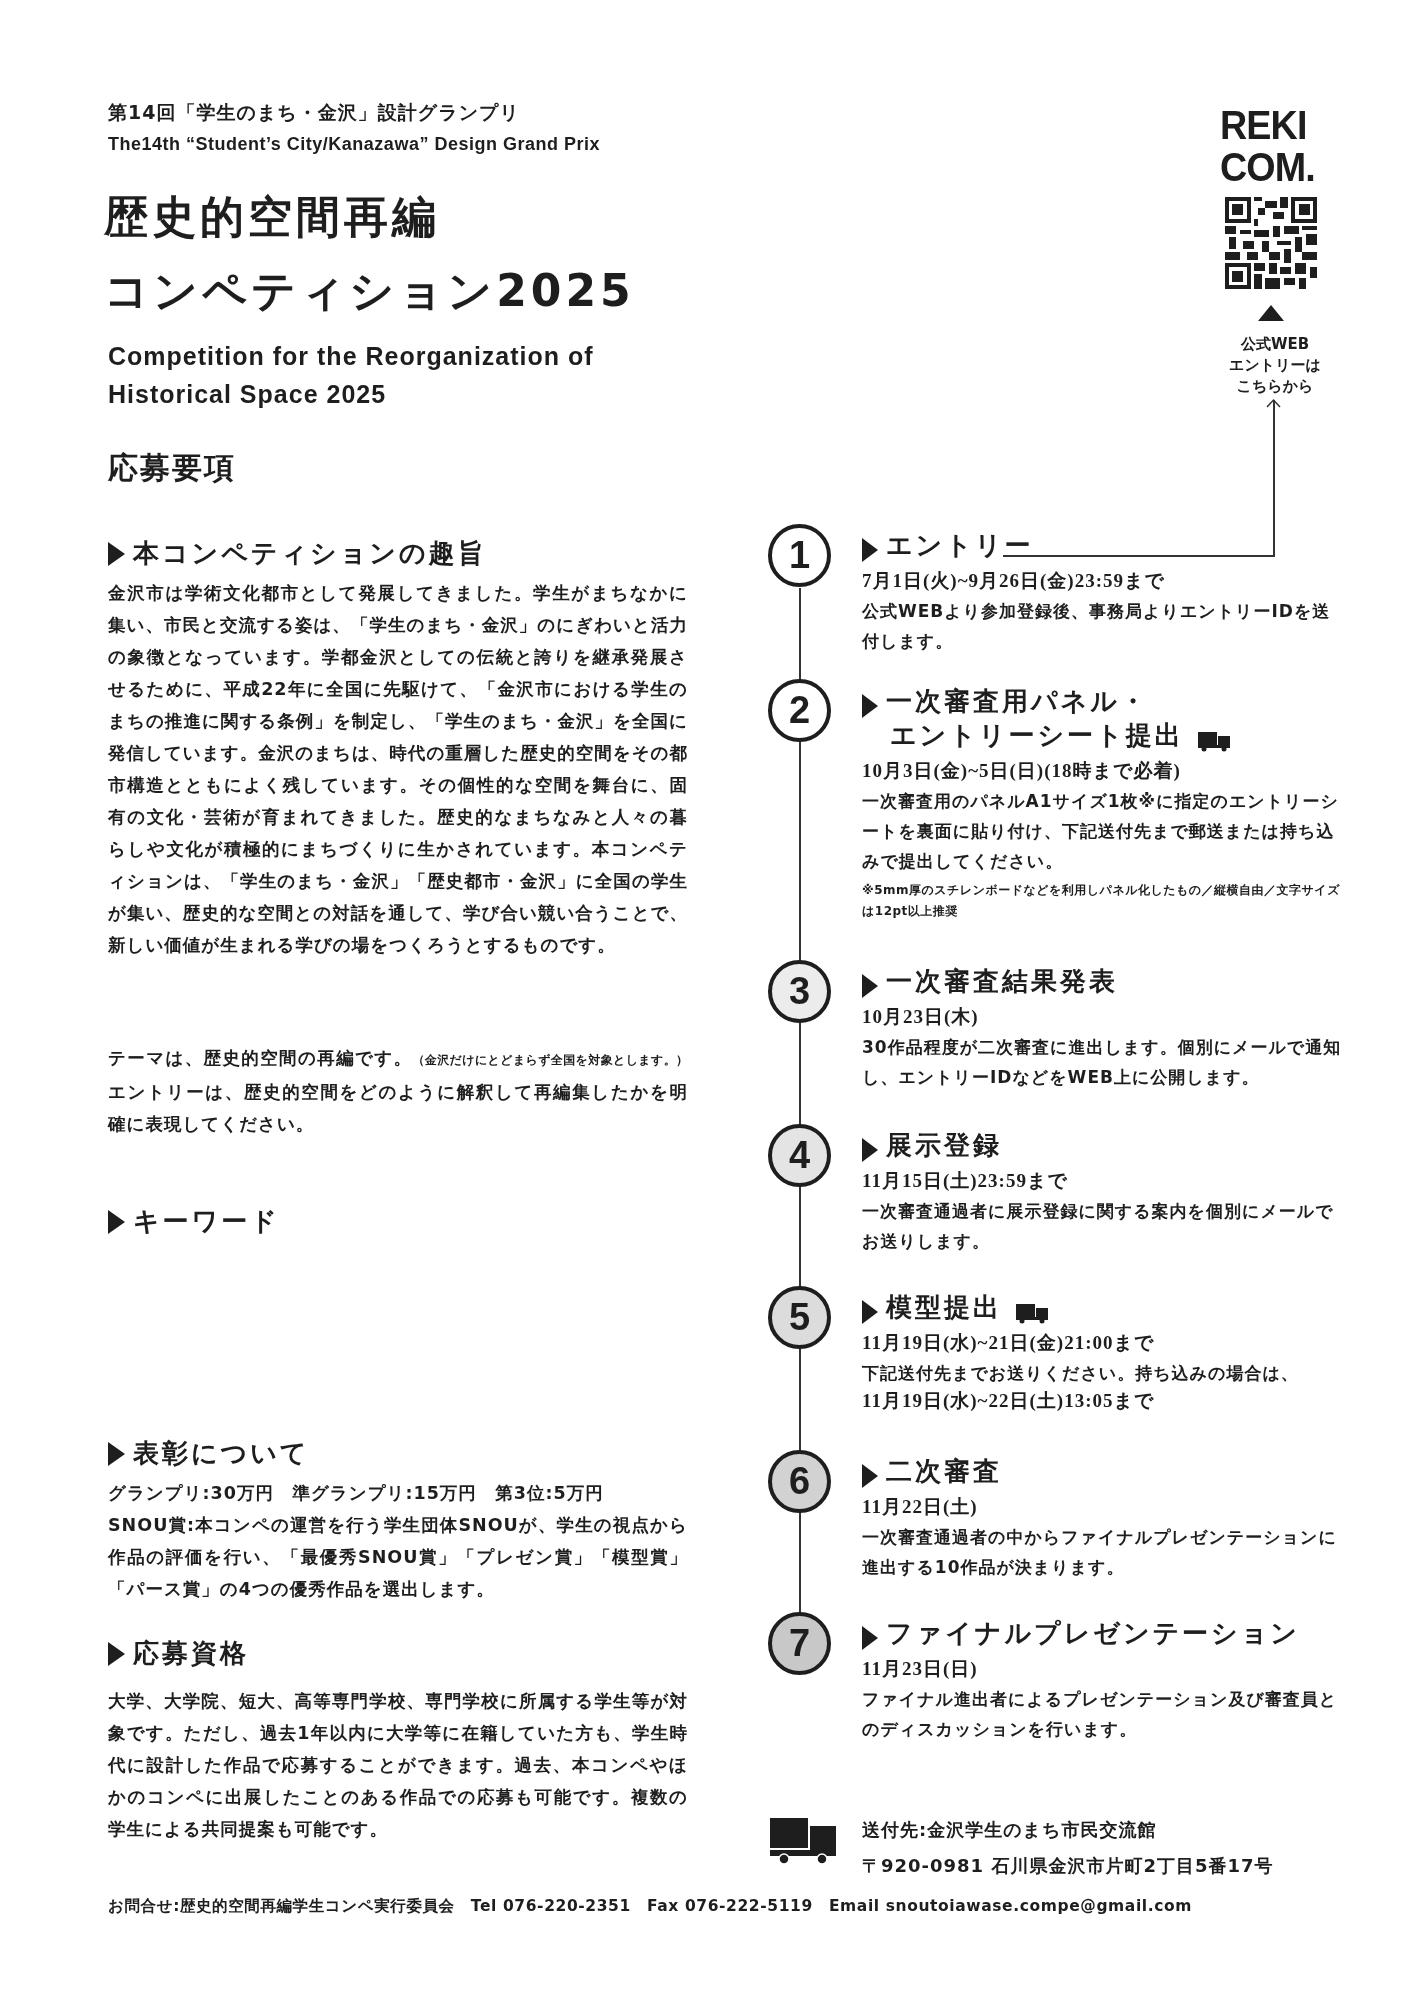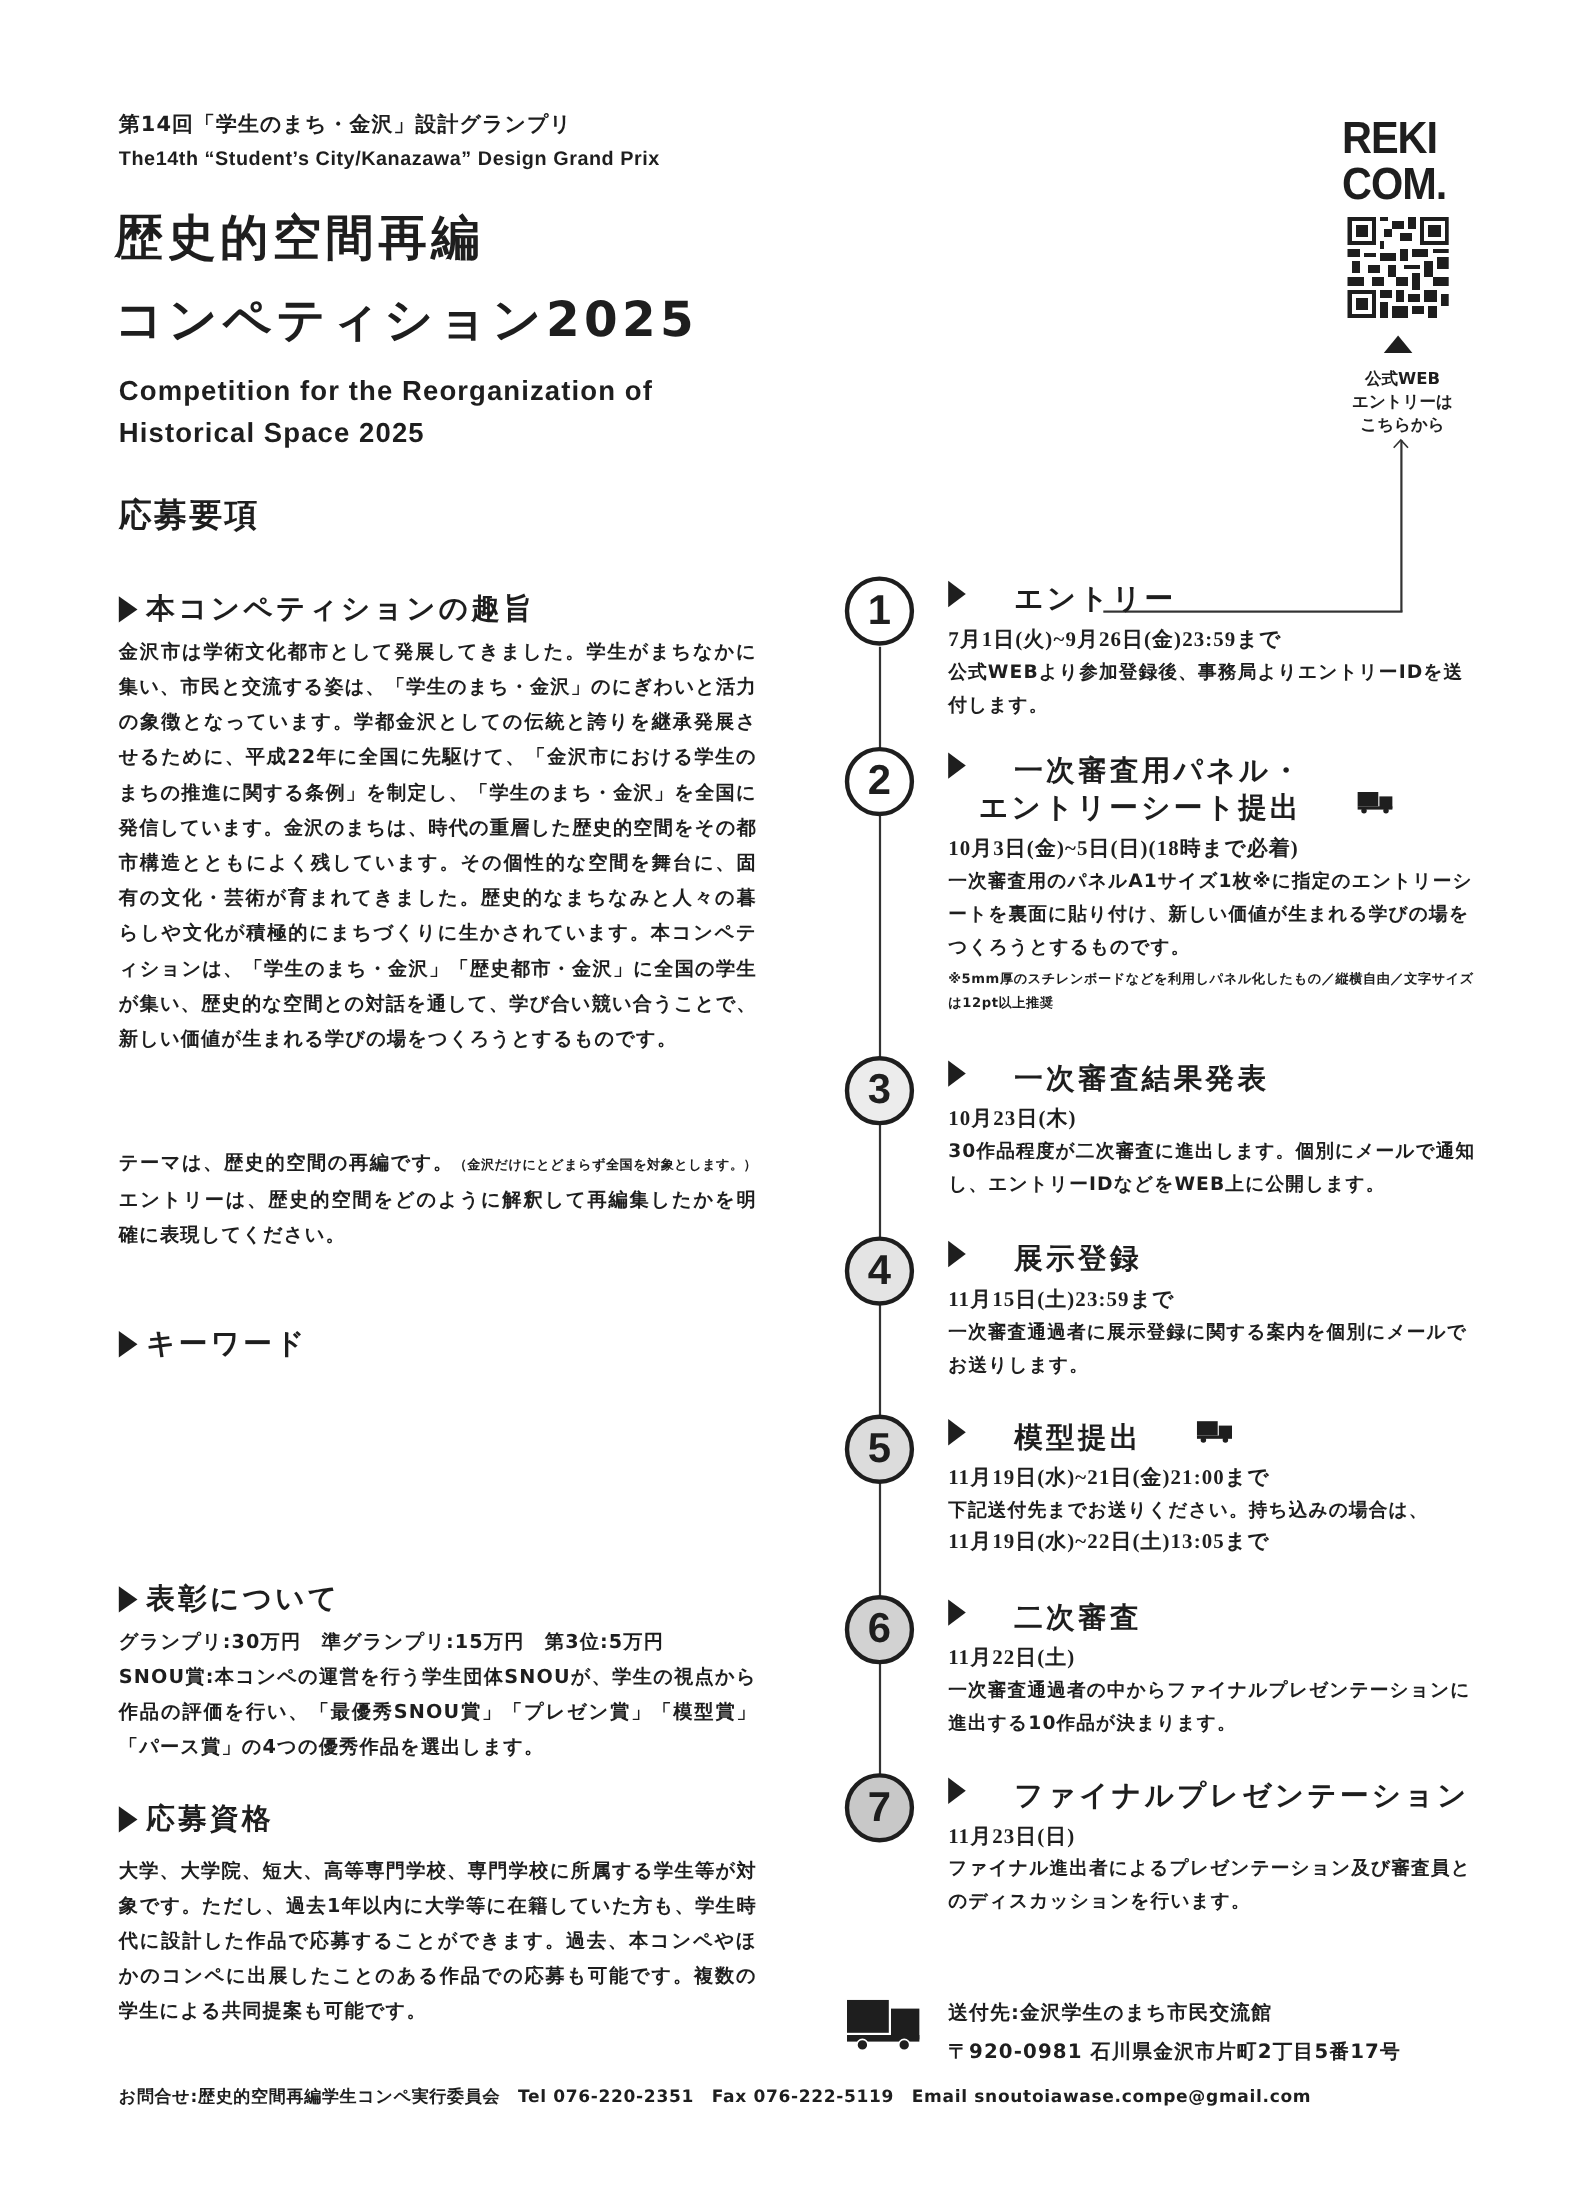--- a/index.html
+++ b/index.html
@@ -33,21 +33,21 @@
   .left-col { left: 108px; width: 580px; }
   .sec-head { font-size: 26px; letter-spacing: 3px; display: flex; align-items: center; }
   .tri { display: inline-block; width: 0; height: 0; border-top: 12px solid transparent; border-bottom: 12px solid transparent; border-left: 17px solid #1e1e1e; margin-right: 8px; }
   .body-text { font-size: 17.5px; line-height: 32px; letter-spacing: 1px; margin-top: 6px; text-align: justify; }
   .small-inline { font-size: 12px; letter-spacing: 0; }
 
   
   .tl-line { left: 799px; top: 588px; width: 1.5px; height: 1050px; background: #333; }
   .circle { position: absolute; left: 768px; width: 63px; height: 63px; border-radius: 50%; border: 4px solid #1e1e1e; display: flex; align-items: center; justify-content: center; font-family: "Liberation Sans", sans-serif; font-size: 38px; font-weight: bold; background: #fff; }
   .step { position: absolute; left: 862px; width: 480px; }
-  .step-title { font-size: 26px; letter-spacing: 3px; display: flex; align-items: flex-start; line-height: 34px; gap: 36px; }
+  .step-title { font-size: 26px; letter-spacing: 3px; display: flex; align-items: flex-end; line-height: 34px; }
   .step-title .tri { border-top-width: 12px; border-bottom-width: 12px; border-left-width: 16px; }
   .step-date { font-size: 19px; letter-spacing: 1px; margin-top: 6px; font-family: Liberation Serif, serif; }
   .step-desc { font-size: 17px; line-height: 30px; letter-spacing: 1px; margin-top: 2px; }
   .step-note { font-size: 12px; line-height: 21px; margin-top: 4px; letter-spacing: 0.5px; }
   .truck-mini { display: inline-block; margin-left: 14px; vertical-align: middle; }
 
   .ship { left: 770px; top: 1818px; }
   .ship-text { left: 862px; top: 1812px; font-size: 18px; line-height: 36px; letter-spacing: 1px; }
 
   .footer { left: 108px; top: 1896px; font-size: 15.5px; letter-spacing: 0.6px; }
@@ -187,21 +187,21 @@
       <span>エントリーシート提出</span>
     <svg class="truck-mini" width="32" height="22" viewBox="0 0 32 22">
         <rect x="0" y="2" width="19" height="13" fill="#1e1e1e"></rect>
         <rect x="20" y="6" width="12" height="11" fill="#1e1e1e"></rect>
         <rect x="0" y="15" width="32" height="3" fill="#1e1e1e"></rect>
         <circle cx="6" cy="19" r="2.5" fill="#1e1e1e"></circle>
         <circle cx="26" cy="19" r="2.5" fill="#1e1e1e"></circle>
       </svg>
   </div>
   <div class="step-date">10月3日(金)~5日(日)(18時まで必着)</div>
-  <div class="step-desc">一次審査用のパネルA1サイズ1枚※に指定のエントリーシートを裏面に貼り付け、新しい価値が生まれる学びの場をつくろうとするものです。</div>
+  <div class="step-desc">一次審査用のパネルA1サイズ1枚※に指定のエントリーシートを裏面に貼り付け、下記送付先まで郵送または持ち込みで提出してください。</div>
   <div class="step-note">※5mm厚のスチレンボードなどを利用しパネル化したもの／縦横自由／文字サイズは12pt以上推奨</div>
 </div>
 
 <div class="circle" style="top:960px;background:#ececec;">3</div>
 <div class="step" style="top:964px;">
   <div class="step-title">
       <span class="tri"></span>
       <span>一次審査結果発表</span>
     </div>
   <div class="step-date">10月23日(木)</div>

